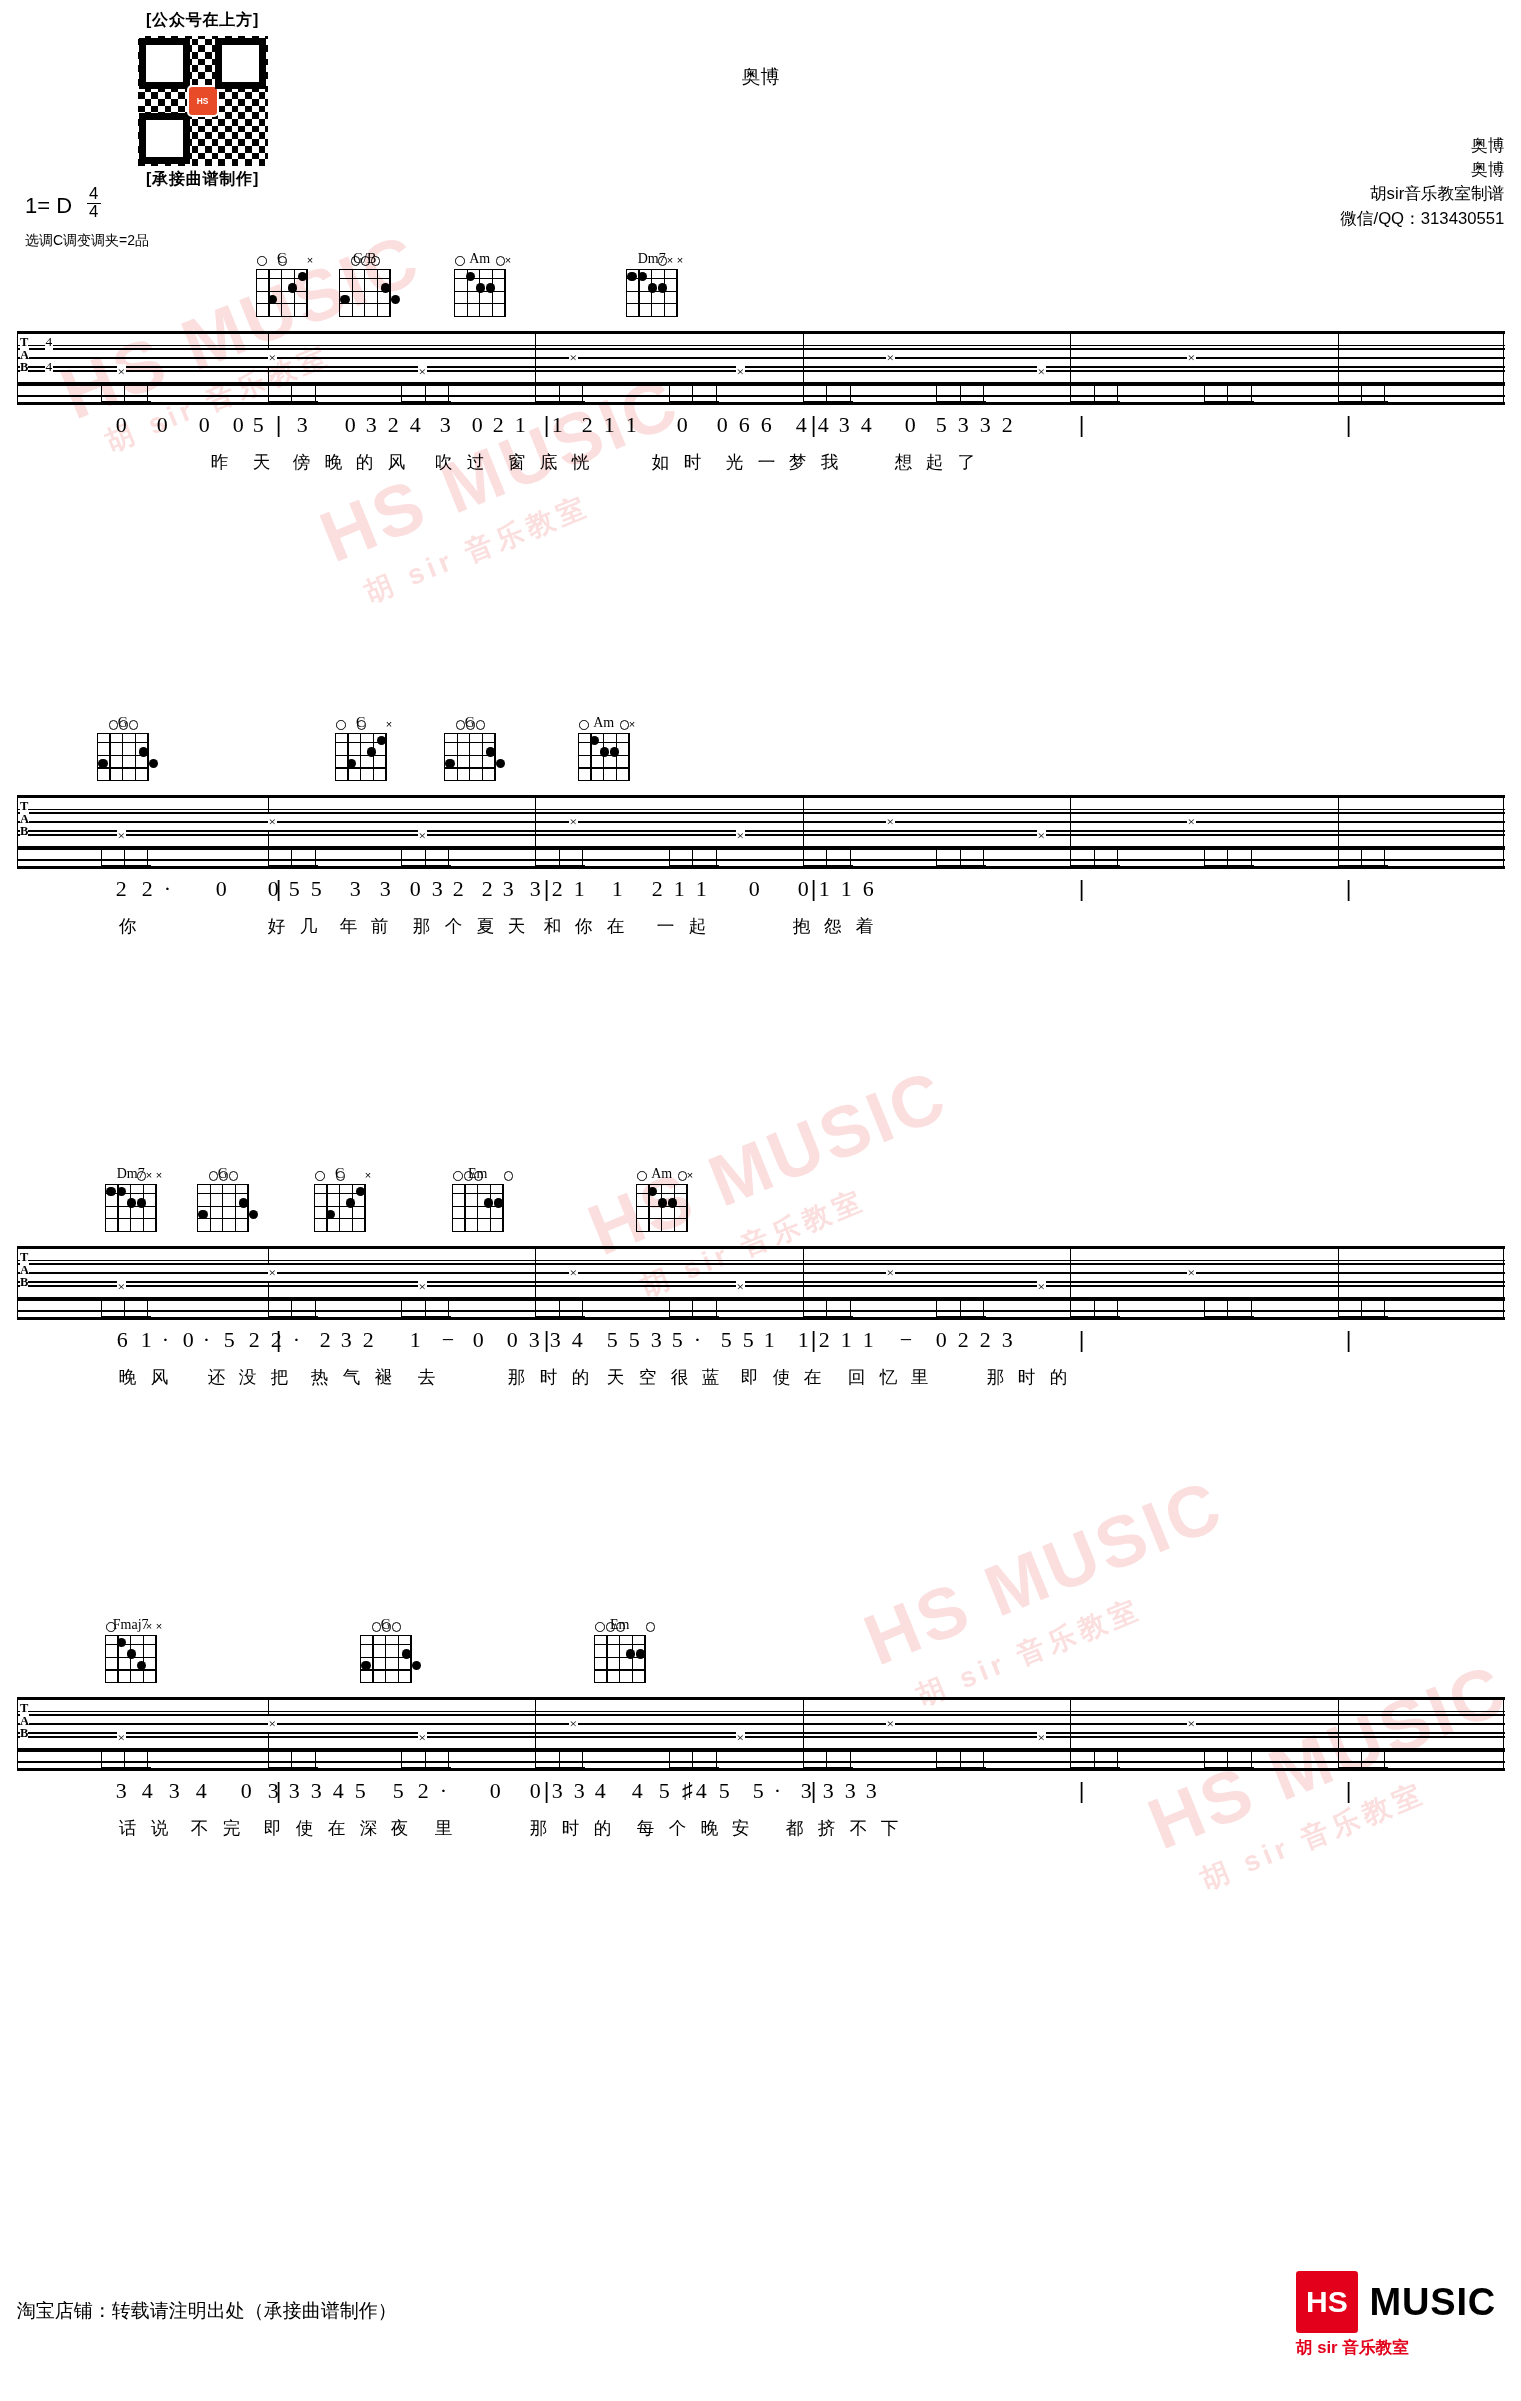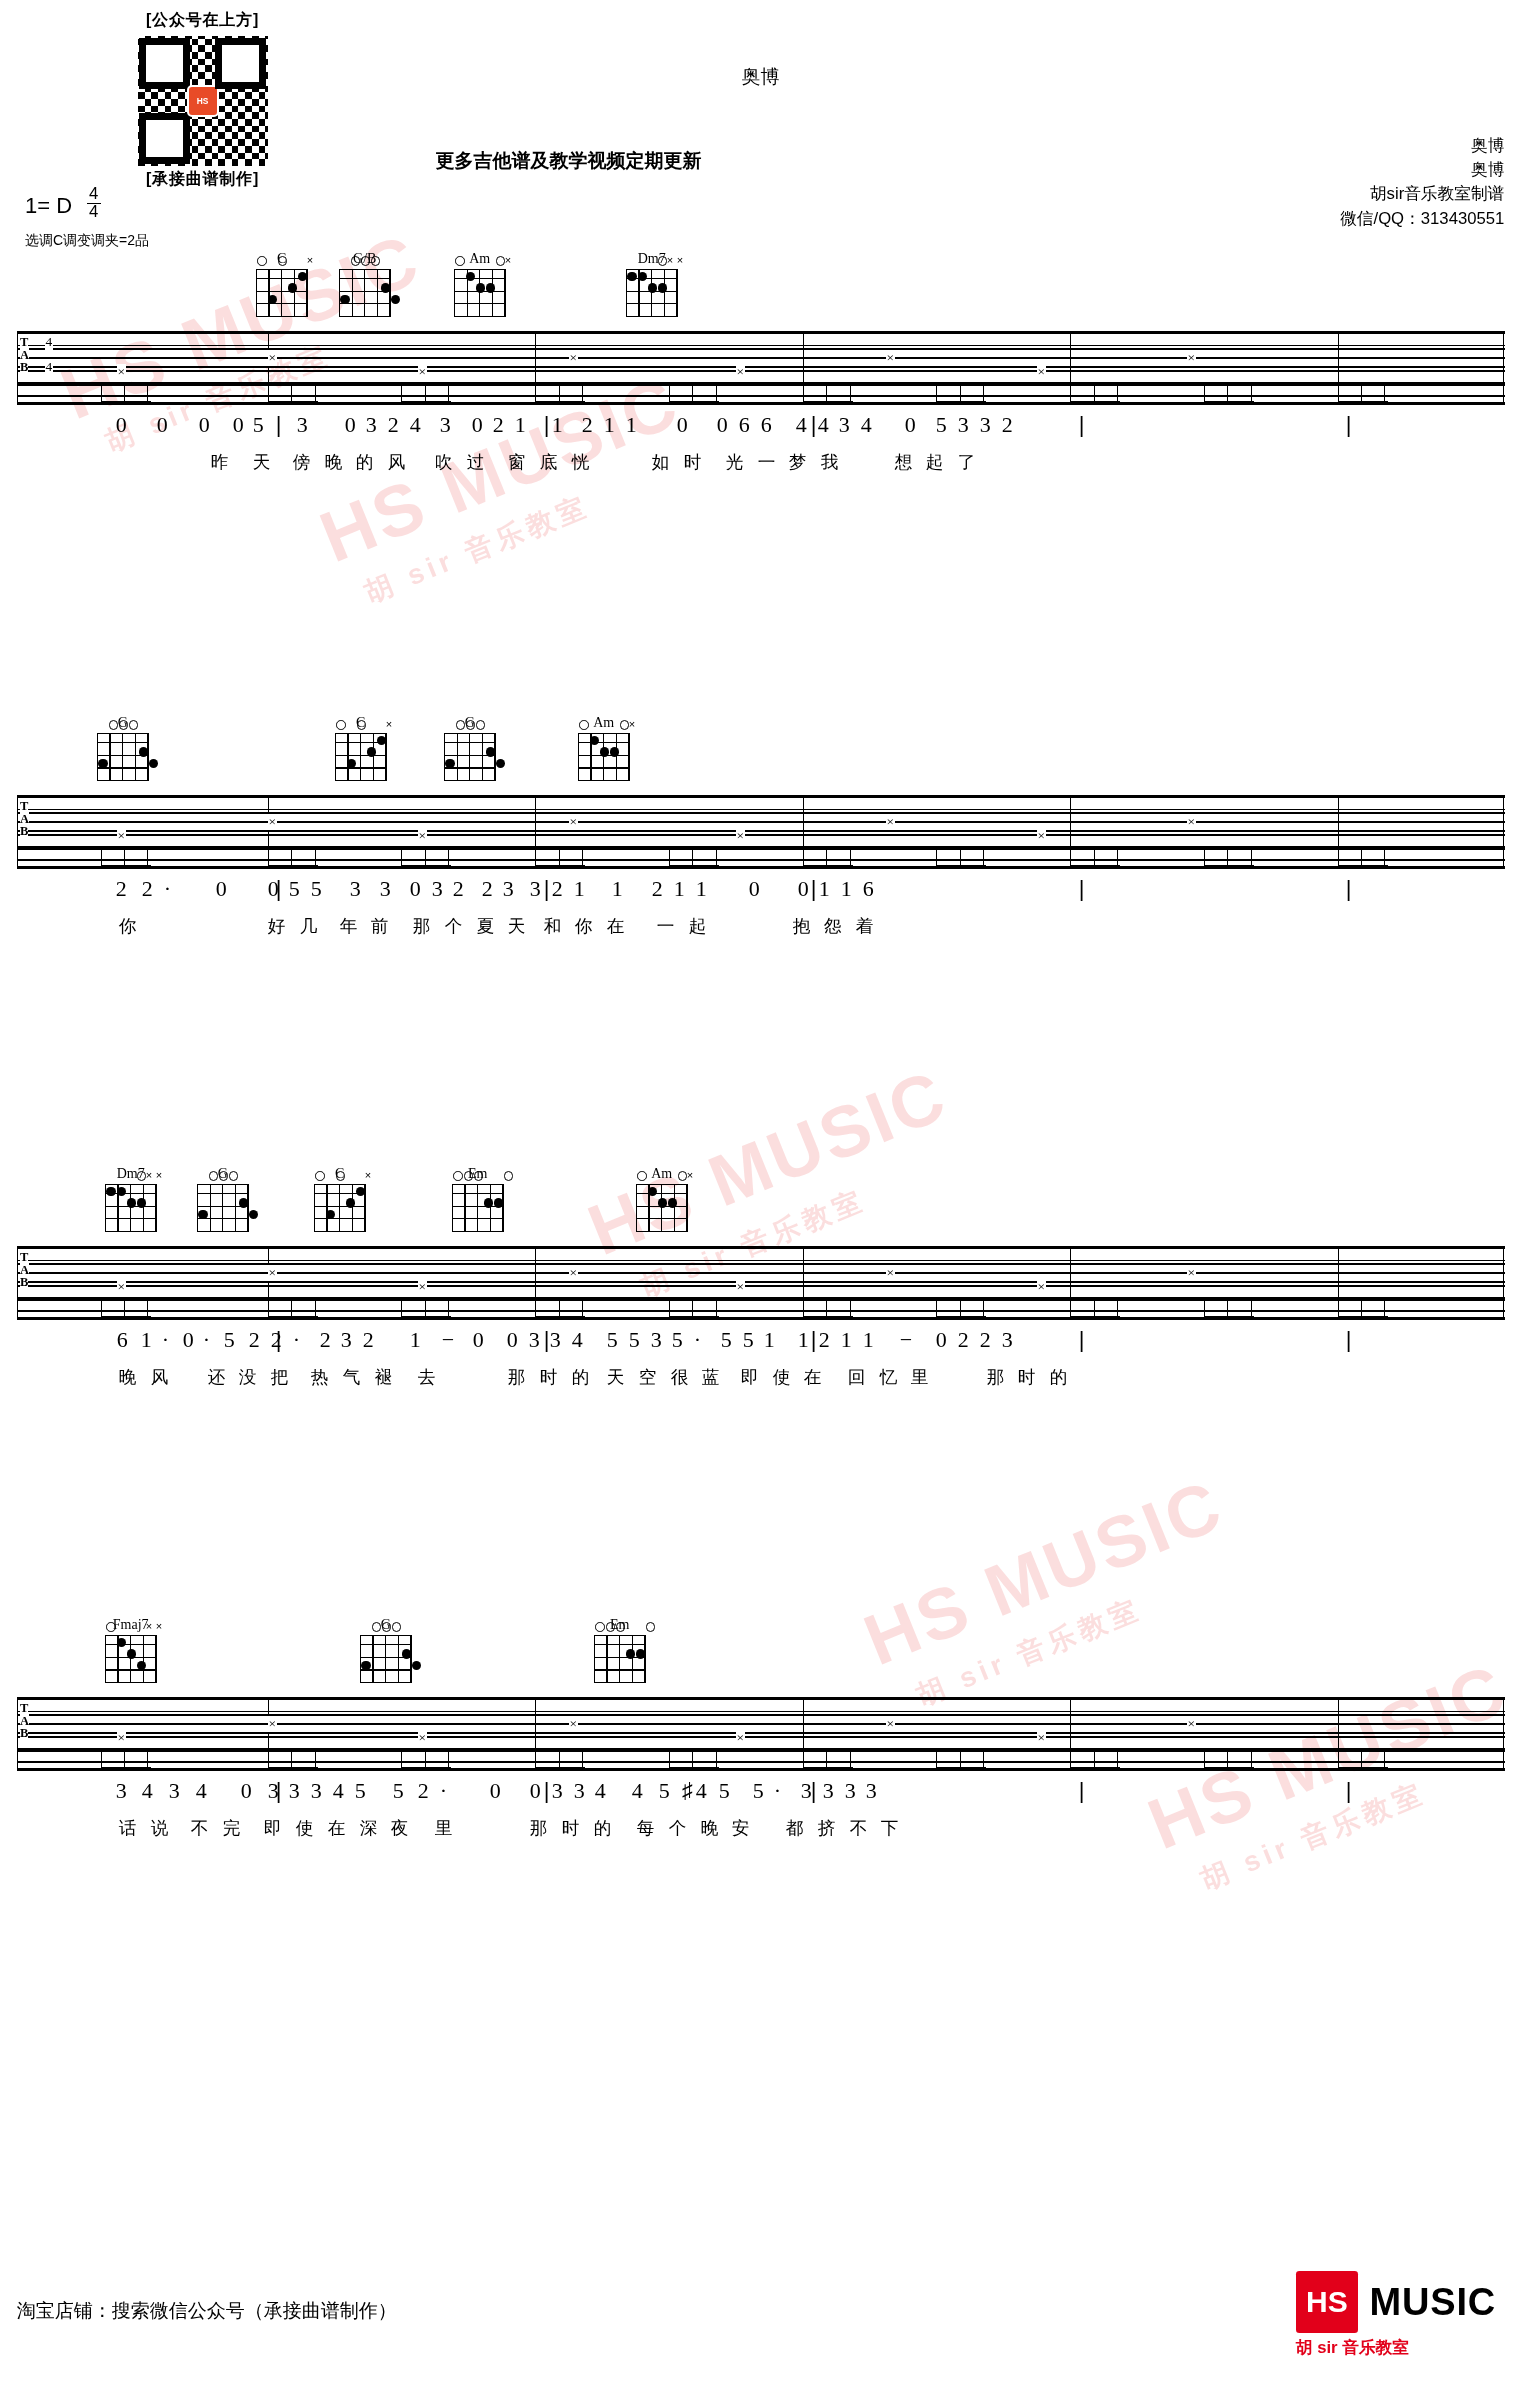--- a/index.html
+++ b/index.html
@@ -129,21 +129,20 @@
       <div class="qr-center">HS</div>
     </div>
     <div class="qr-label">[承接曲谱制作]</div>
   </div>
 
   <div class="title">
     <div class="song-artist">奥博</div>
   </div>
 
   <div class="promo">
-    <div class="promo-2">更多吉他谱及教学视频定期更新</div>
   </div>
 
   <div class="credits">
     <div>奥博</div>
     <div>奥博</div>
     <div>胡sir音乐教室制谱</div>
     <div>微信/QQ：313430551</div>
   </div>
 
   <div class="keyinfo">
@@ -863,21 +862,21 @@
           <div class="lyr" style="left: 715px;">安</div>
           <div class="lyr" style="left: 769px;">都</div>
           <div class="lyr" style="left: 801px;">挤</div>
           <div class="lyr" style="left: 833px;">不</div>
           <div class="lyr" style="left: 864px;">下</div>
         </div>
       </div>
     </div>
 
   <div class="footer">
-    <div class="f-line2">淘宝店铺：搜索微信公众号（承接曲谱制作）</div>
+    <div class="f-line2">淘宝店铺：转载请注明出处（承接曲谱制作）</div>
     <div class="hs-logo">
       <div class="hs-row">
         <div class="hs-badge">HS</div>
         <div class="hs-word">MUSIC</div>
       </div>
       <div class="hs-sub">胡 sir 音乐教室</div>
     </div>
   </div>
 
 </div>

